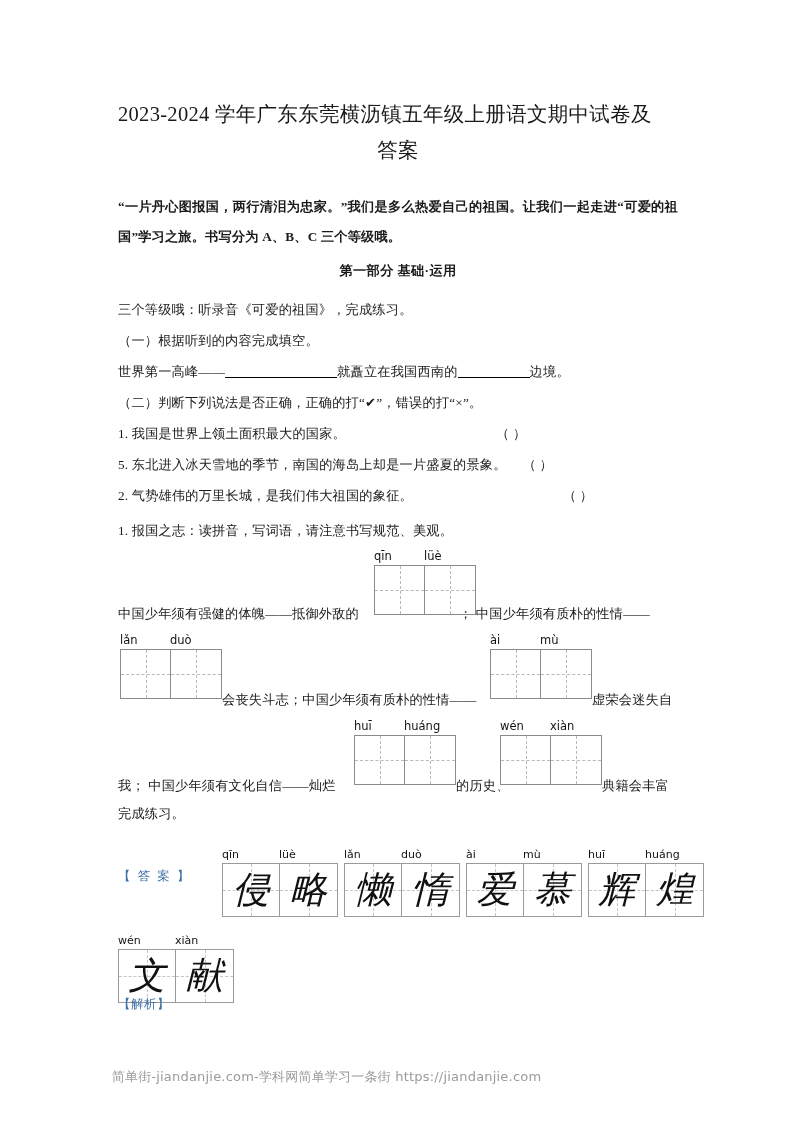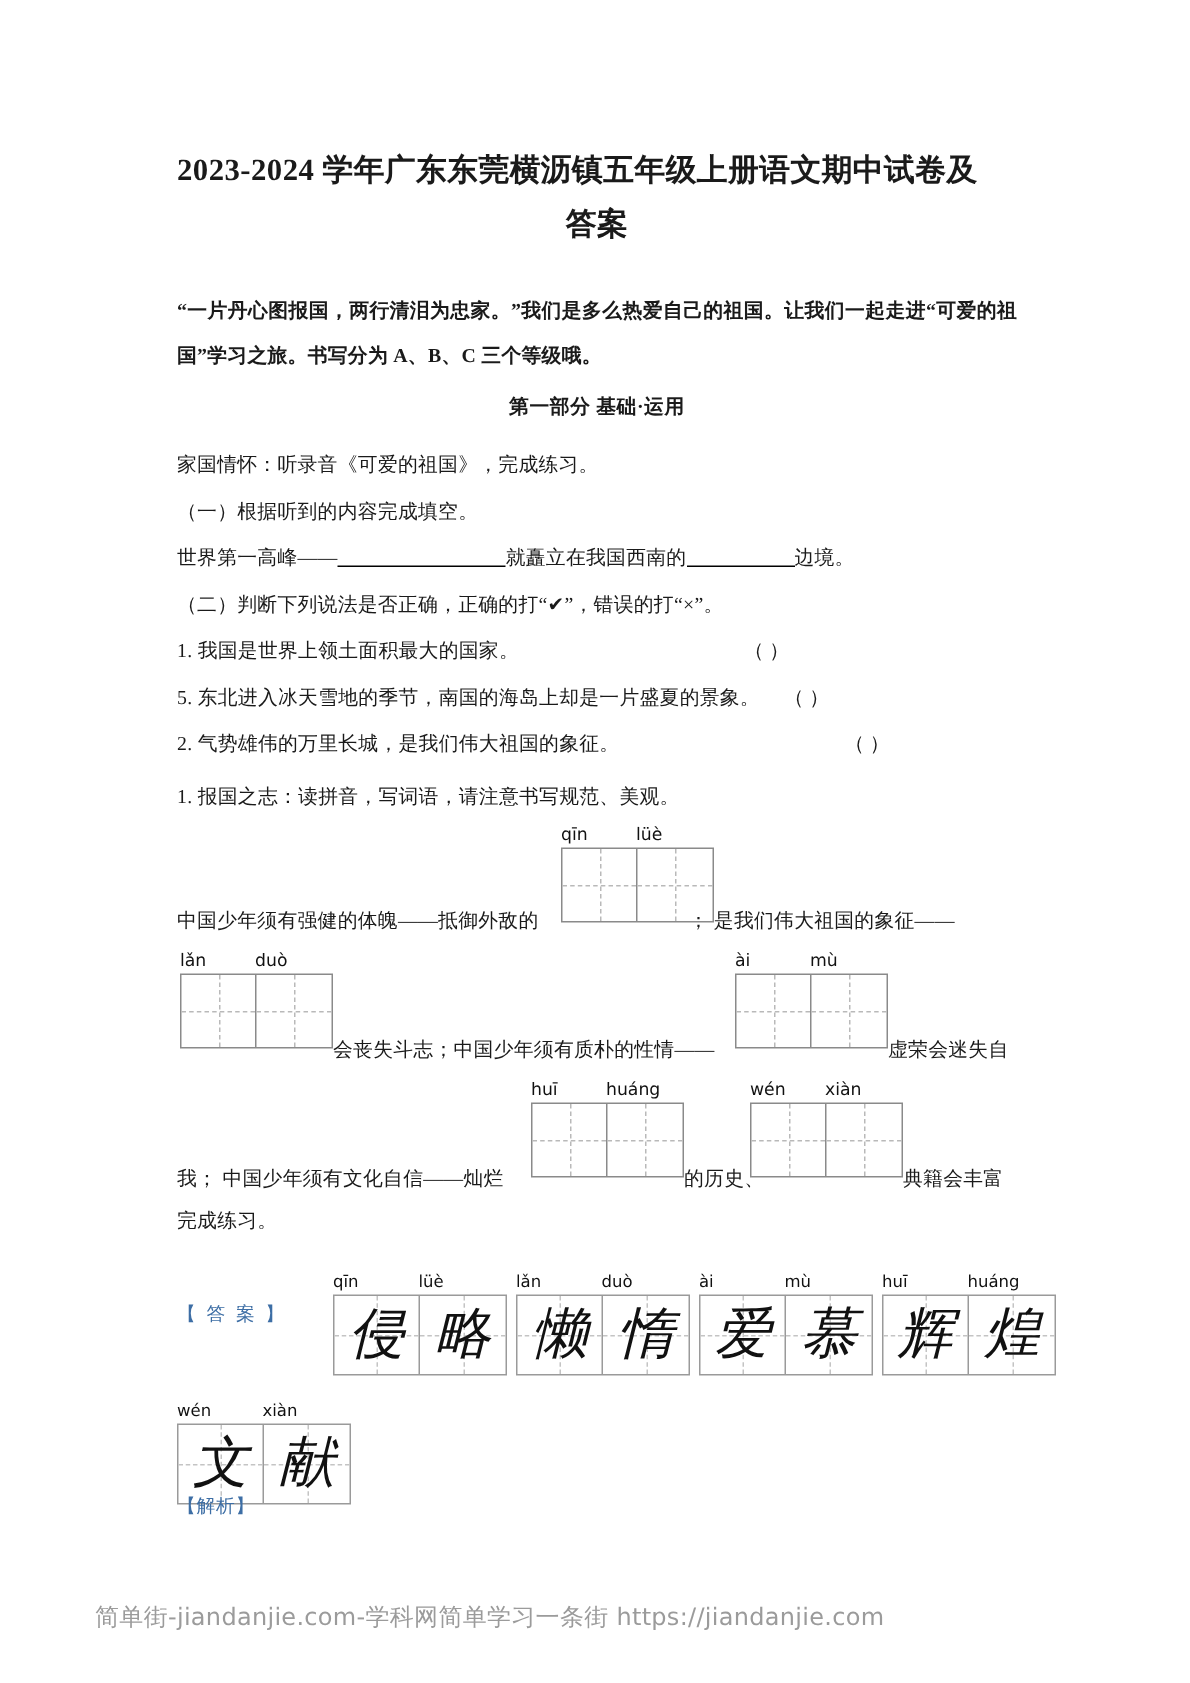--- a/index.html
+++ b/index.html
@@ -25,21 +25,21 @@
   .content {
     position: absolute;
     left: 118px;
     top: 0;
     width: 560px;
   }
 
   
   .doc-title {
     font-size: 20.5px;
-    font-weight: 700;
+    font-weight: 400;
     line-height: 36px;
     text-align: left;
     margin-top: 96px;
     letter-spacing: 0.3px;
     font-family: "Liberation Serif", "DejaVu Serif", serif;
   }
   .doc-title .t-line2 {
     display: block;
     text-align: center;
     width: 100%;
@@ -223,42 +223,42 @@
   }
 
   
   .footer {
     position: absolute;
     left: 0;
     top: 1068px;
     width: 653px;
     text-align: center;
     color: #9b9b9b;
-    font-size: 16px;
+    font-size: 13px;
     font-family: "DejaVu Sans", "Liberation Sans", sans-serif;
     letter-spacing: 0.2px;
   }
 </style>
 </head>
 <body>
 
 <div class="page">
 
   <div class="content">
 
     <div class="doc-title">
       <span>2023-2024 学年广东东莞横沥镇五年级上册语文期中试卷及</span>
       <span class="t-line2">答案</span>
     </div>
 
     <div class="intro">“一片丹心图报国，两行清泪为忠家。”我们是多么热爱自己的祖国。让我们一起走进“可爱的祖国”学习之旅。书写分为 A、B、C 三个等级哦。</div>
 
     <div class="section-head">第一部分  基础·运用</div>
 
-    <div class="qline" style="margin-top:8px;">家国情怀：听录音《可爱的祖国》，完成练习。</div>
+    <div class="qline" style="margin-top:8px;">三个等级哦：听录音《可爱的祖国》，完成练习。</div>
 
     <div class="qline">（一）根据听到的内容完成填空。</div>
 
     <div class="qline">
       <span>世界第一高峰——</span><span class="blank-long"></span><span>就矗立在我国西南的</span><span class="blank-short"></span><span>边境。</span>
     </div>
 
     <div class="qline">（二）判断下列说法是否正确，正确的打“✔”，错误的打“×”。</div>
 
     <div class="qline">
@@ -279,21 +279,21 @@
       <div class="pinyin-cell">qīn</div>
       <div class="pinyin-cell">lüè</div>
     </div>
     <div class="tzg">
       <div class="cell"></div>
       <div class="cell"></div>
     </div>
   </div>
 
   <div class="qline" style="position:absolute; left:118px; top:598px;">
-    <span>中国少年须有强健的体魄——抵御外敌的</span><span style="display:inline-block;width:100px;"></span><span>；  是我们伟大祖国的象征——</span>
+    <span>中国少年须有强健的体魄——抵御外敌的</span><span style="display:inline-block;width:100px;"></span><span>；  中国少年须有质朴的性情——</span>
   </div>
 
   <div class="grid-unit inline-grid" style="left:120px; top:632px;">
     <div class="pinyin-row">
       <div class="pinyin-cell">lǎn</div>
       <div class="pinyin-cell">duò</div>
     </div>
     <div class="tzg">
       <div class="cell"></div>
       <div class="cell"></div>

